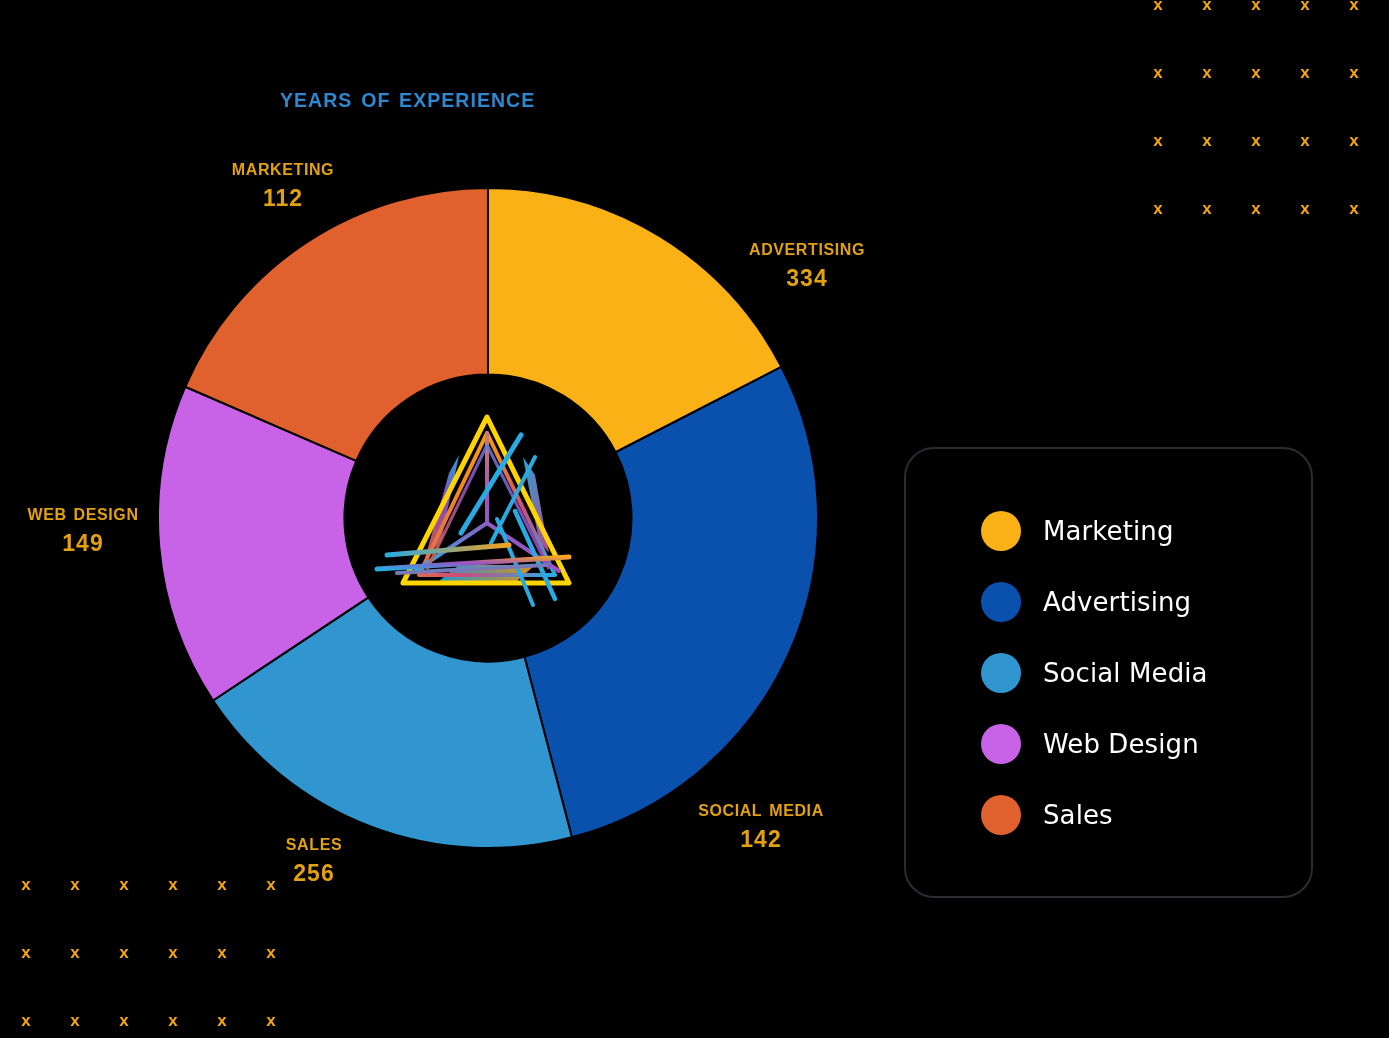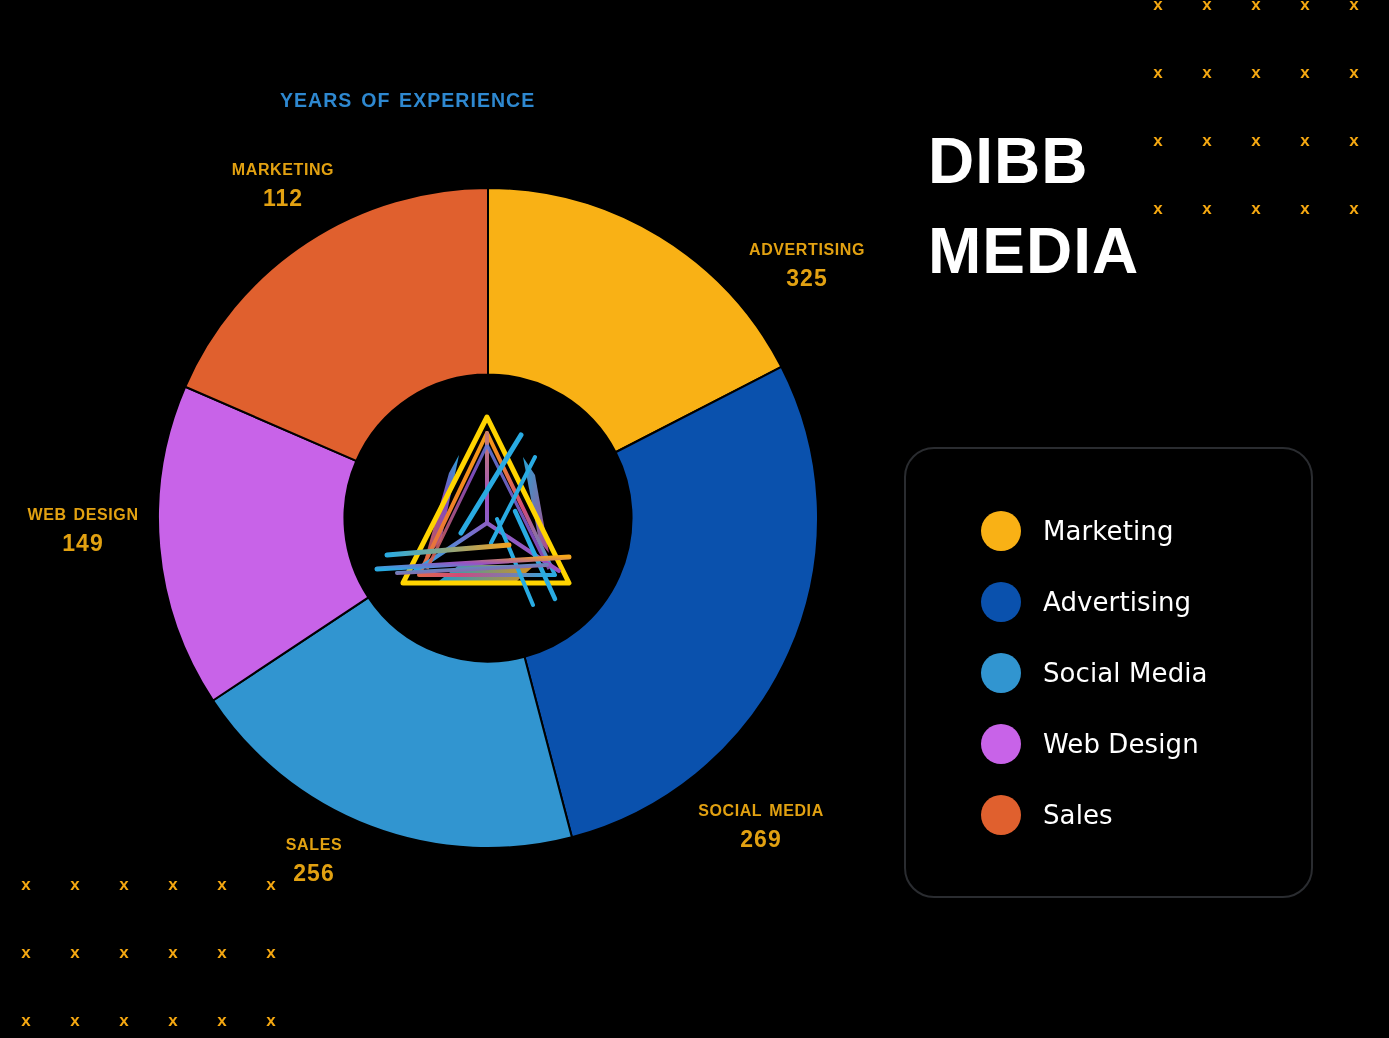--- a/index.html
+++ b/index.html
@@ -251,42 +251,38 @@
     </svg>
   </div>
 
   <div class="slice-label" id="label-marketing" style="color: rgb(226, 161, 17);">
     <span>Marketing</span>
     <span class="val">112</span>
   </div>
 
   <div class="slice-label" id="label-advertising" style="color: rgb(226, 161, 17);">
     <span>Advertising</span>
-    <span class="val">325</span>
+    <span class="val">334</span>
   </div>
 
   <div class="slice-label" id="label-socialmedia" style="color: rgb(226, 161, 17);">
     <span>Social Media</span>
-    <span class="val">269</span>
+    <span class="val">142</span>
   </div>
 
   <div class="slice-label" id="label-sales" style="color: rgb(226, 161, 17);">
     <span>Sales</span>
     <span class="val">256</span>
   </div>
 
   <div class="slice-label" id="label-webdesign" style="color: rgb(226, 161, 17);">
     <span>Web Design</span>
     <span class="val">149</span>
   </div>
 
-  <div id="brand" style="color: rgb(255, 255, 255);">
-    <span class="brand-line">Dibb</span>
-    <span class="brand-line">Media</span>
-  </div>
 
   <div id="legend">
       <div class="legend-item">
         <span class="legend-dot" style="background: rgb(249, 177, 21);"></span>
         <span class="legend-label">Marketing</span>
       </div>
       <div class="legend-item">
         <span class="legend-dot" style="background: rgb(10, 81, 173);"></span>
         <span class="legend-label">Advertising</span>
       </div>

